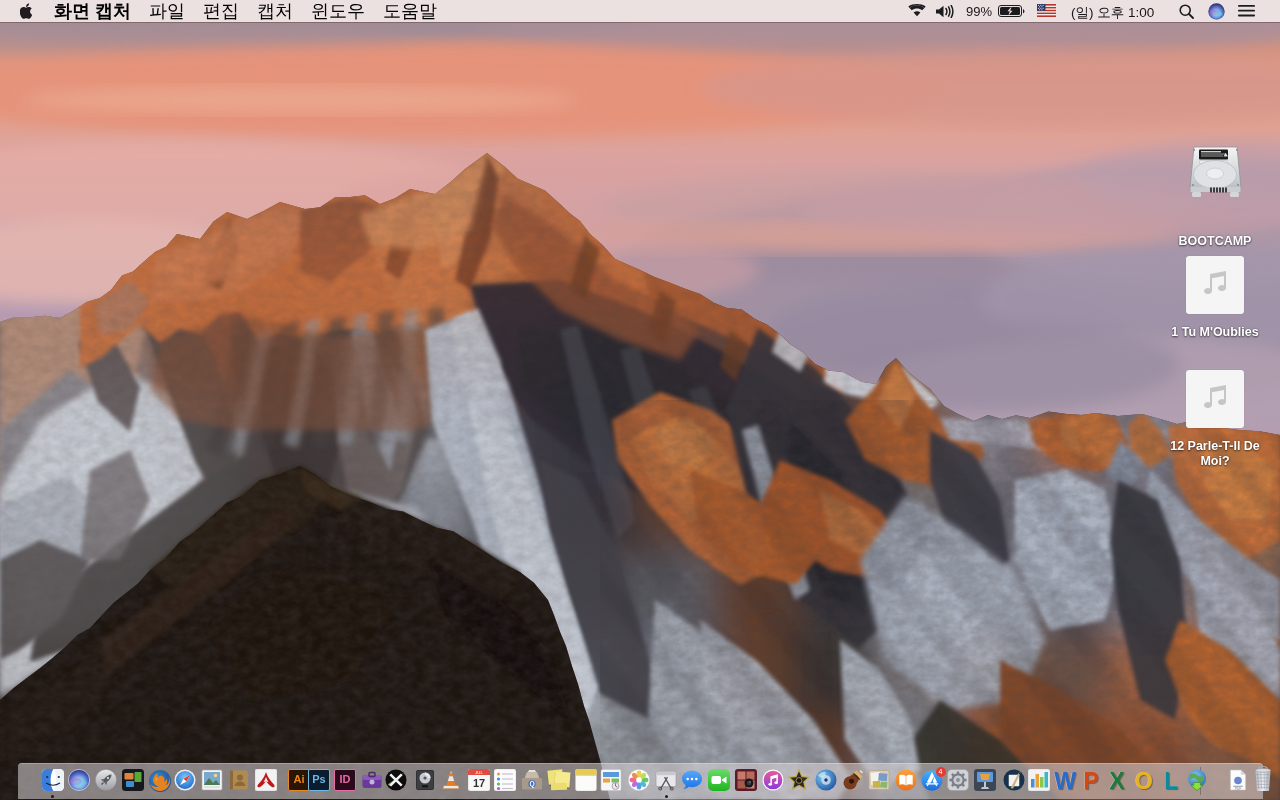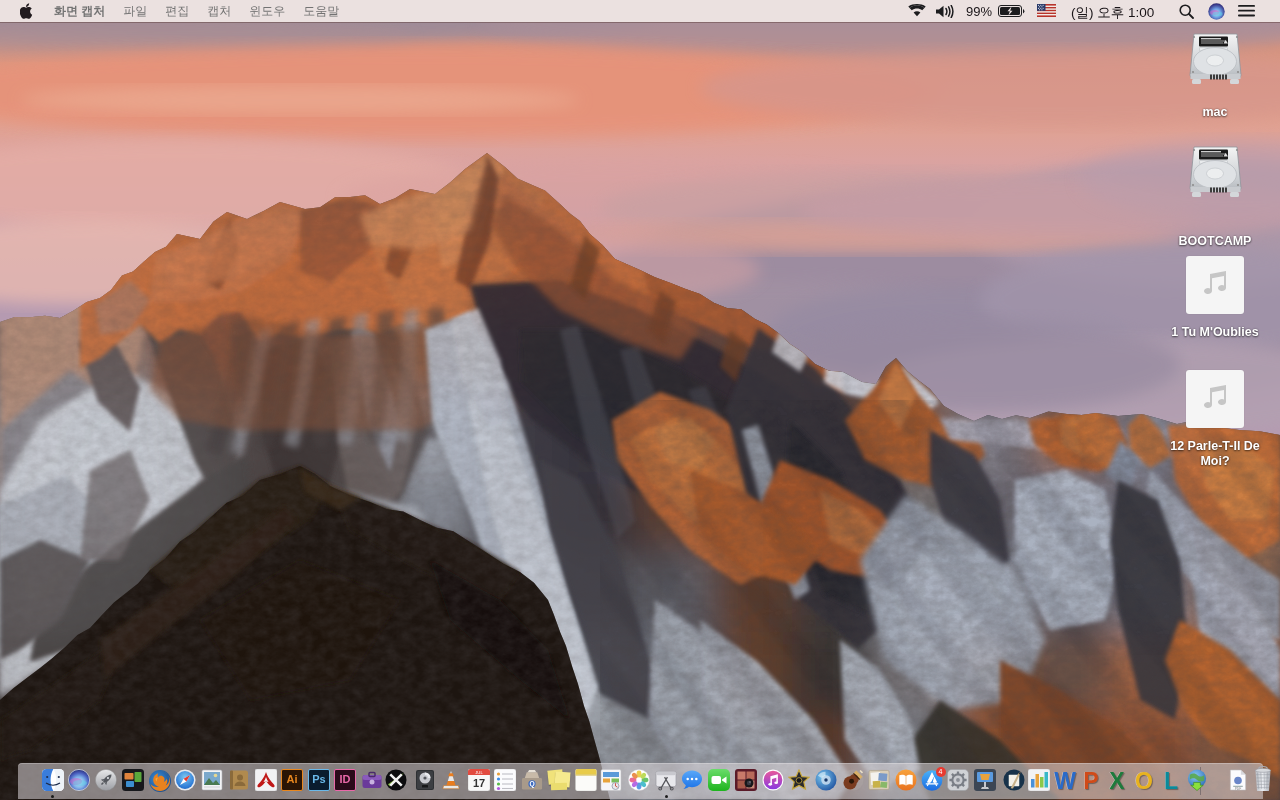--- a/index.html
+++ b/index.html
@@ -4,21 +4,21 @@
 <style>
   html,body{margin:0;padding:0;width:1280px;height:800px;overflow:hidden;
     font-family:"Liberation Sans",sans-serif;background:#000;}
   #screen{position:relative;width:1280px;height:800px;overflow:hidden;}
   #wall{position:absolute;left:0;top:0;z-index:0;}
   
   #menubar{position:absolute;left:0;top:0;width:1280px;height:22px;z-index:20;
     background:#ebe1e0;display:flex;align-items:center;
     box-shadow:0 1px 0 rgba(90,60,55,0.45);}
   #menubar .apple{margin-left:20px;width:14px;height:16px;}
-  #menubar .menus{display:flex;align-items:flex-start;color:#737373;font-size:12px;}
+  #menubar .menus{display:flex;align-items:flex-start;color:#000000;font-size:18px;}
   #menubar .menus span{padding:0 9px;}
   #menubar .menus span.b{font-weight:bold;padding-left:20px;padding-right:9px;}
   #mright{position:absolute;left:0;top:0;width:1280px;height:22px;color:#1a1518;padding-left:36px;}
   
   .dicon{position:absolute;width:104px;text-align:center;z-index:5;}
   .dicon .lbl{color:#fff;font-weight:bold;font-size:12.5px;line-height:15px;
     text-shadow:0 1px 2px rgba(0,0,0,0.55), 0 0 2px rgba(0,0,0,0.4);}
   .musicbox{width:58px;height:58px;background:#f5f5f5;border-radius:3px;margin:0 auto;
     display:flex;align-items:center;justify-content:center;box-shadow:0 0 1px rgba(0,0,0,0.2);}
   
@@ -472,26 +472,20 @@
           <g fill="#1c1c1e">
             <rect x="0" y="0" width="17" height="1.8" rx="0.9"></rect>
             <rect x="0" y="4.8" width="17" height="1.8" rx="0.9"></rect>
             <rect x="0" y="9.6" width="17" height="1.8" rx="0.9"></rect>
           </g>
         </svg>
 </div>
     </div>
 
 
-<div class="dicon" style="left:1163px;top:33px;">
-  <svg width="55" height="55" viewBox="0 0 55 55">
-        <use href="#hdd"></use>
-      </svg>
-  <div class="lbl" style="margin-top:13px">mac</div>
-</div>
 <div class="dicon" style="left:1163px;top:146px;">
   <svg width="55" height="55" viewBox="0 0 55 55">
         <use href="#hdd"></use>
       </svg>
   <div class="lbl" style="margin-top:29px">BOOTCAMP</div>
 </div>
 <div class="dicon" style="left:1163px;top:256px;">
   <div class="musicbox">
         <svg width="30" height="30" viewBox="0 0 30 30">
           <path fill="#c6c6c6" d="M10,4 L26,1 L26,18 a4,3 0 1 1 -2,-2.6 L24,6 L12,8.2 L12,21 a4,3 0 1 1 -2,-2.6 Z"></path>
@@ -625,21 +619,21 @@
           <rect x="2" y="1.5" width="18" height="19" rx="2.5" fill="#b08a4e"></rect>
           <rect x="2" y="1.5" width="3" height="19" rx="1" fill="#8a6a3a"></rect>
           <circle cx="12" cy="8.5" r="3" fill="#8a6a3a"></circle>
           <path d="M6.5,17 C7,13.5 10,12.5 12,12.5 C14,12.5 17,13.5 17.5,17 Z" fill="#8a6a3a"></path>
         </svg></div>
       <div class="di" style="left:237.0px;width:22px;height:22px;"><svg width="22" height="22" viewBox="0 0 22 22">
           <rect width="22" height="22" rx="2" fill="#f2f2f4" stroke="#c0c0c4" stroke-width="0.5"></rect>
           <path d="M11,3 C12,6 13.5,9 15.5,11.5 C17.5,14 19,15 19.5,16.5 C20,18 18.5,18.8 17,18 C15,17 13,15 11,12 C9,15 7,17 5,18 C3.5,18.8 2,18 2.5,16.5 C3,15 4.5,14 6.5,11.5 C8.5,9 10,6 11,3 Z M11,8 C10.3,10 9.5,11.5 8.5,13 C10,12.6 12,12.6 13.5,13 C12.5,11.5 11.7,10 11,8 Z" fill="#c01818"></path>
         </svg></div>
       <div class="di" style="left:263.0px;width:22px;height:22px;">
-        <div style="width:22px;height:22px;border-radius:2px;background:#2a1505;border:1.5px solid #e8871e;box-sizing:border-box;color:#e8871e;font-size:11px;font-weight:bold;text-align:center;line-height:19px;font-family:'Liberation Sans',sans-serif;">Ai</div>
+        <div style="width:22px;height:22px;border-radius:2px;background:#2a1505;border:1.5px solid #e8871e;box-sizing:border-box;color:#e8871e;font-size:11px;font-weight:bold;text-align:center;line-height:19px;font-family:'Liberation Sans',sans-serif;margin-left:7px;">Ai</div>
       </div>
       <div class="di" style="left:290.0px;width:22px;height:22px;">
         <div style="width:22px;height:22px;border-radius:2px;background:#0a1c2e;border:1.5px solid #6ab8e8;box-sizing:border-box;color:#6ab8e8;font-size:11px;font-weight:bold;text-align:center;line-height:19px;font-family:'Liberation Sans',sans-serif;">Ps</div>
       </div>
       <div class="di" style="left:316.0px;width:22px;height:22px;">
         <div style="width:22px;height:22px;border-radius:2px;background:#2a0a1a;border:1.5px solid #e868a8;box-sizing:border-box;color:#e868a8;font-size:11px;font-weight:bold;text-align:center;line-height:19px;font-family:'Liberation Sans',sans-serif;">ID</div>
       </div>
       <div class="di" style="left:342.5px;width:22px;height:22px;"><svg width="22" height="22" viewBox="0 0 22 22">
           <rect x="1.5" y="6" width="19" height="13" rx="2.5" fill="#6a3a9a"></rect>
           <rect x="1.5" y="6" width="19" height="5" fill="#8a5abc" rx="2.5"></rect>

